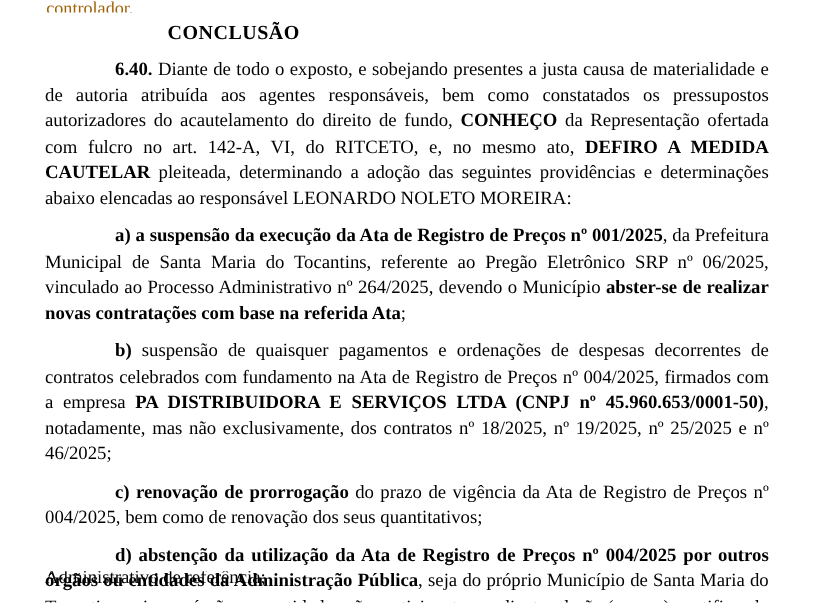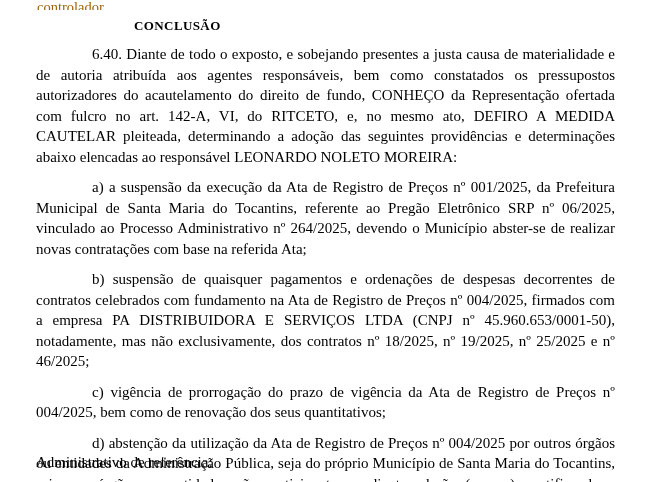--- a/index.html
+++ b/index.html
@@ -25,35 +25,35 @@
     font-size: 14.5px;
     line-height: 15px;
     height: 10px;
     overflow: hidden;
     color: #a16207;
     margin: 0 0 0 0;
     padding-left: 1px;
   }
   .heading {
     font-weight: bold;
-    font-size: 13px;
+    font-size: 16px;
     letter-spacing: 0.4px;
     margin: 8px 0 10px 98px;
   }
   p.para {
     font-size: 15px;
     line-height: 20.5px;
     text-align: justify;
     margin: 0 0 10px 0;
     text-indent: 0;
   }
   p.para.indent {
     text-indent: 56px;
   }
-  b { font-weight: normal; }
+  b { font-weight: bold; }
   .clip-bottom {
     position: absolute;
     left: 36px;
     right: 40px;
     bottom: 14px;
     height: 11px;
     overflow: hidden;
     font-size: 15px;
     line-height: 20.5px;
   }
@@ -68,21 +68,21 @@
 <div class="page">
 
   <div class="cut-top">controlador.</div>
 
   <div class="heading">CONCLUSÃO</div>
 
   <div id="body-content">
       <p class="para indent"><b>6.40. </b><span>Diante de todo o exposto, e sobejando presentes a justa causa de materialidade e de autoria atribuída aos agentes responsáveis, bem como constatados os pressupostos autorizadores do acautelamento do direito de fundo, </span><b>CONHEÇO</b><span> da Representação ofertada com fulcro no art. 142-A, VI, do RITCETO, e, no mesmo ato, </span><b>DEFIRO A MEDIDA CAUTELAR</b><span> pleiteada, determinando a adoção das seguintes providências e determinações abaixo elencadas ao responsável LEONARDO NOLETO MOREIRA:</span></p>
       <p class="para indent"><b>a) a suspensão da execução da Ata de Registro de Preços nº 001/2025</b><span>, da Prefeitura Municipal de Santa Maria do Tocantins, referente ao Pregão Eletrônico SRP nº 06/2025, vinculado ao Processo Administrativo nº 264/2025, devendo o Município </span><b>abster-se de realizar novas contratações com base na referida Ata</b><span>;</span></p>
       <p class="para indent"><b>b)</b><span> suspensão de quaisquer pagamentos e ordenações de despesas decorrentes de contratos celebrados com fundamento na Ata de Registro de Preços nº 004/2025, firmados com a empresa </span><b>PA DISTRIBUIDORA E SERVIÇOS LTDA (CNPJ nº 45.960.653/0001-50)</b><span>, notadamente, mas não exclusivamente, dos contratos nº 18/2025, nº 19/2025, nº 25/2025 e nº 46/2025;</span></p>
-      <p class="para indent"><b>c) vigência de prorrogação</b><span> do prazo de vigência da Ata de Registro de Preços nº 004/2025, bem como de renovação dos seus quantitativos;</span></p>
+      <p class="para indent"><b>c) renovação de prorrogação</b><span> do prazo de vigência da Ata de Registro de Preços nº 004/2025, bem como de renovação dos seus quantitativos;</span></p>
       <p class="para indent"><b>d) abstenção da utilização da Ata de Registro de Preços nº 004/2025 por outros órgãos ou entidades da Administração Pública</b><span>, seja do próprio Município de Santa Maria do Tocantins, seja por órgãos ou entidades não participantes mediante adesão (carona), certificando e publicizando a ocorrência da presente medida cautelar no bojo do Processo Administrativo de referência;</span></p>
     </div>
 
   <div class="clip-bottom">
     <span>Administrativo de referência;</span>
   </div>
 
 </div>
 
 </body></html>

